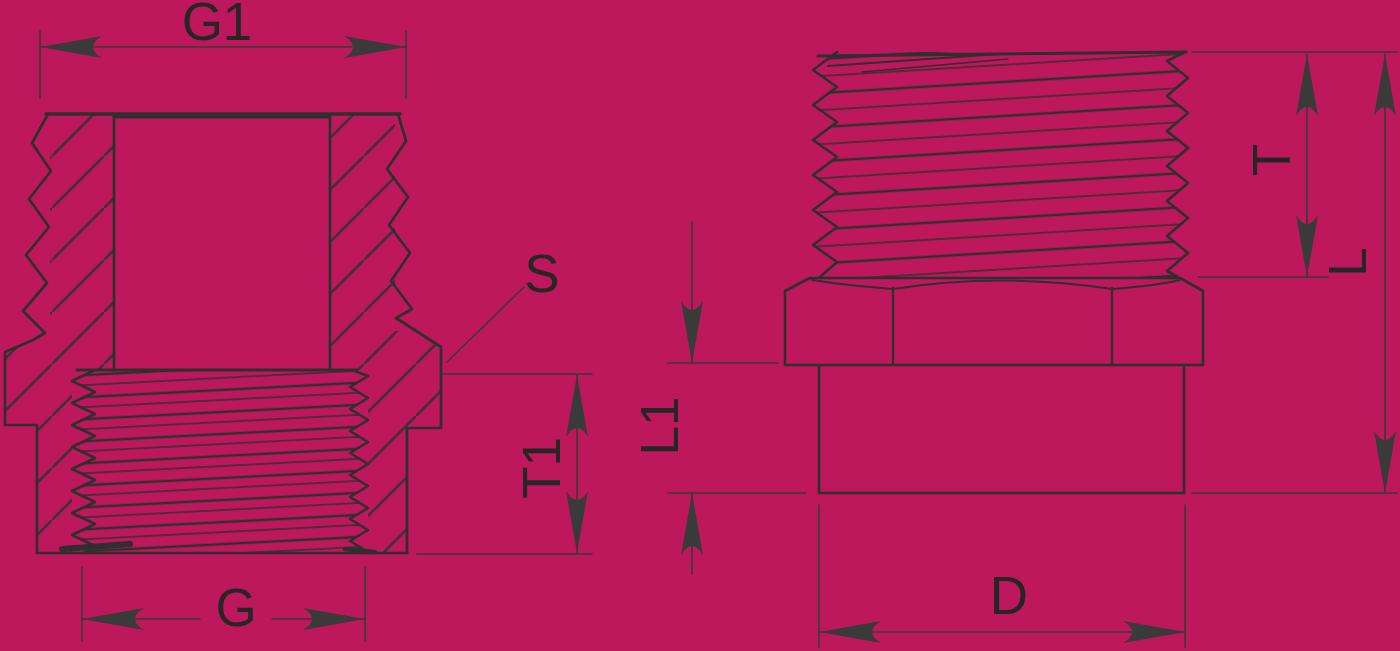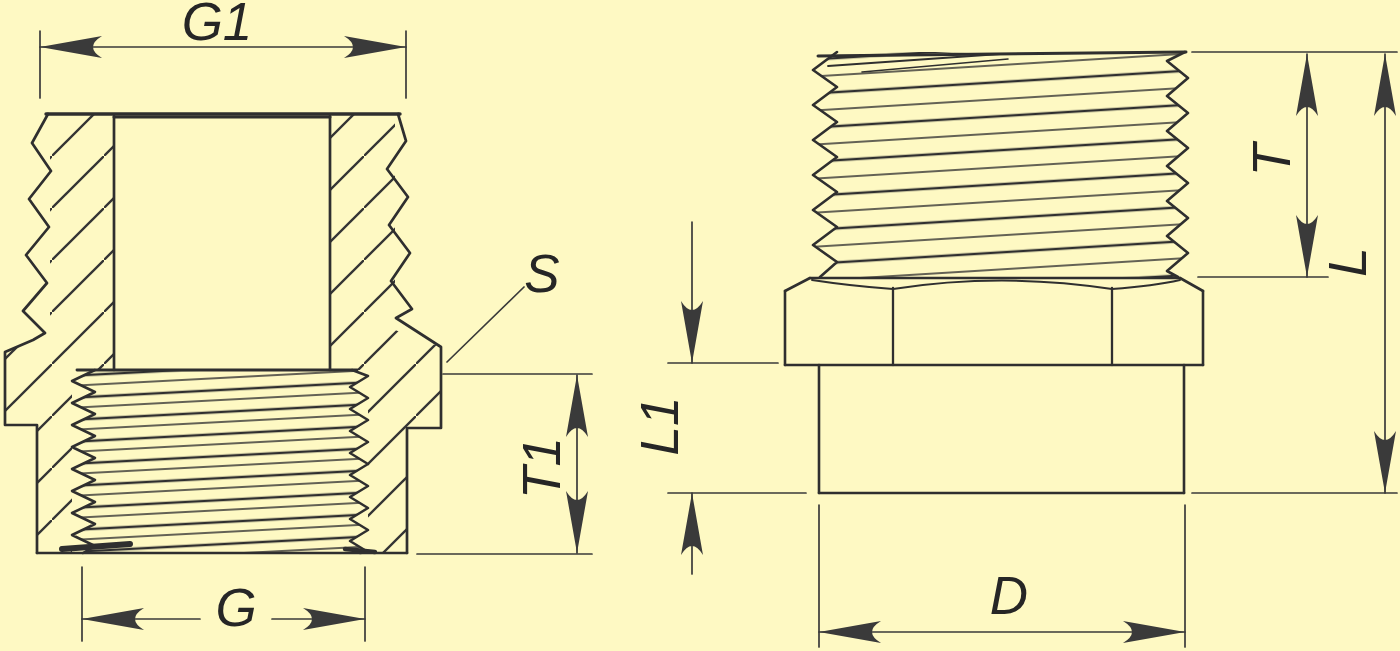--- a/index.html
+++ b/index.html
@@ -1,16 +1,16 @@
 <!DOCTYPE html>
 <html><head>
 <meta charset="utf-8">
 <style>
   html,body{margin:0;padding:0;background:#ffffff;}
-  .stage{width:1400px;height:651px;background:#fef9c3;position:relative;overflow:hidden;font-style:italic;}
+  .stage{width:1400px;height:651px;background:#be185d;position:relative;overflow:hidden;}
   svg{display:block;}
   text{font-family:"Liberation Sans","DejaVu Sans",sans-serif;fill:#262626;}
   .dimlabel{font-size:53px;}
 </style>
 </head>
 <body>
 
 <div class="stage">
 <svg width="1400" height="651" viewBox="0 0 1400 651">
   <defs>

